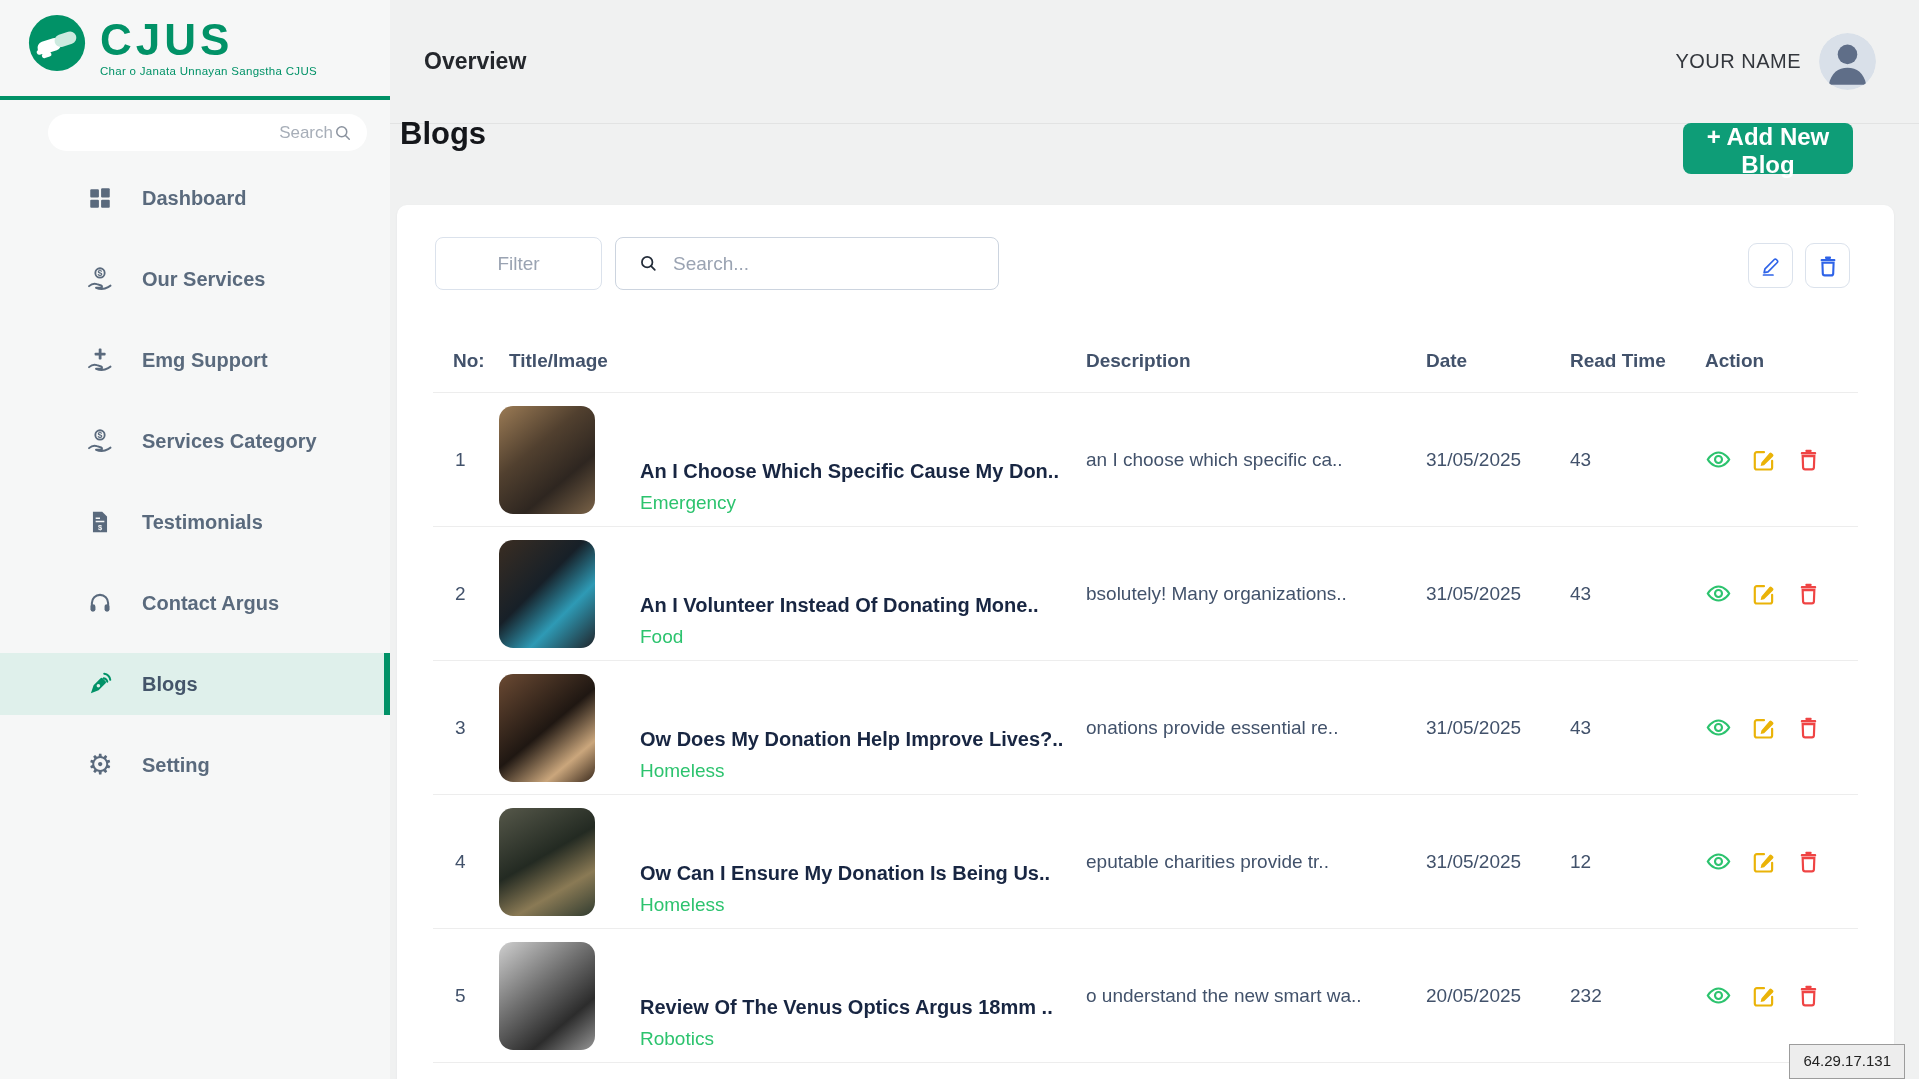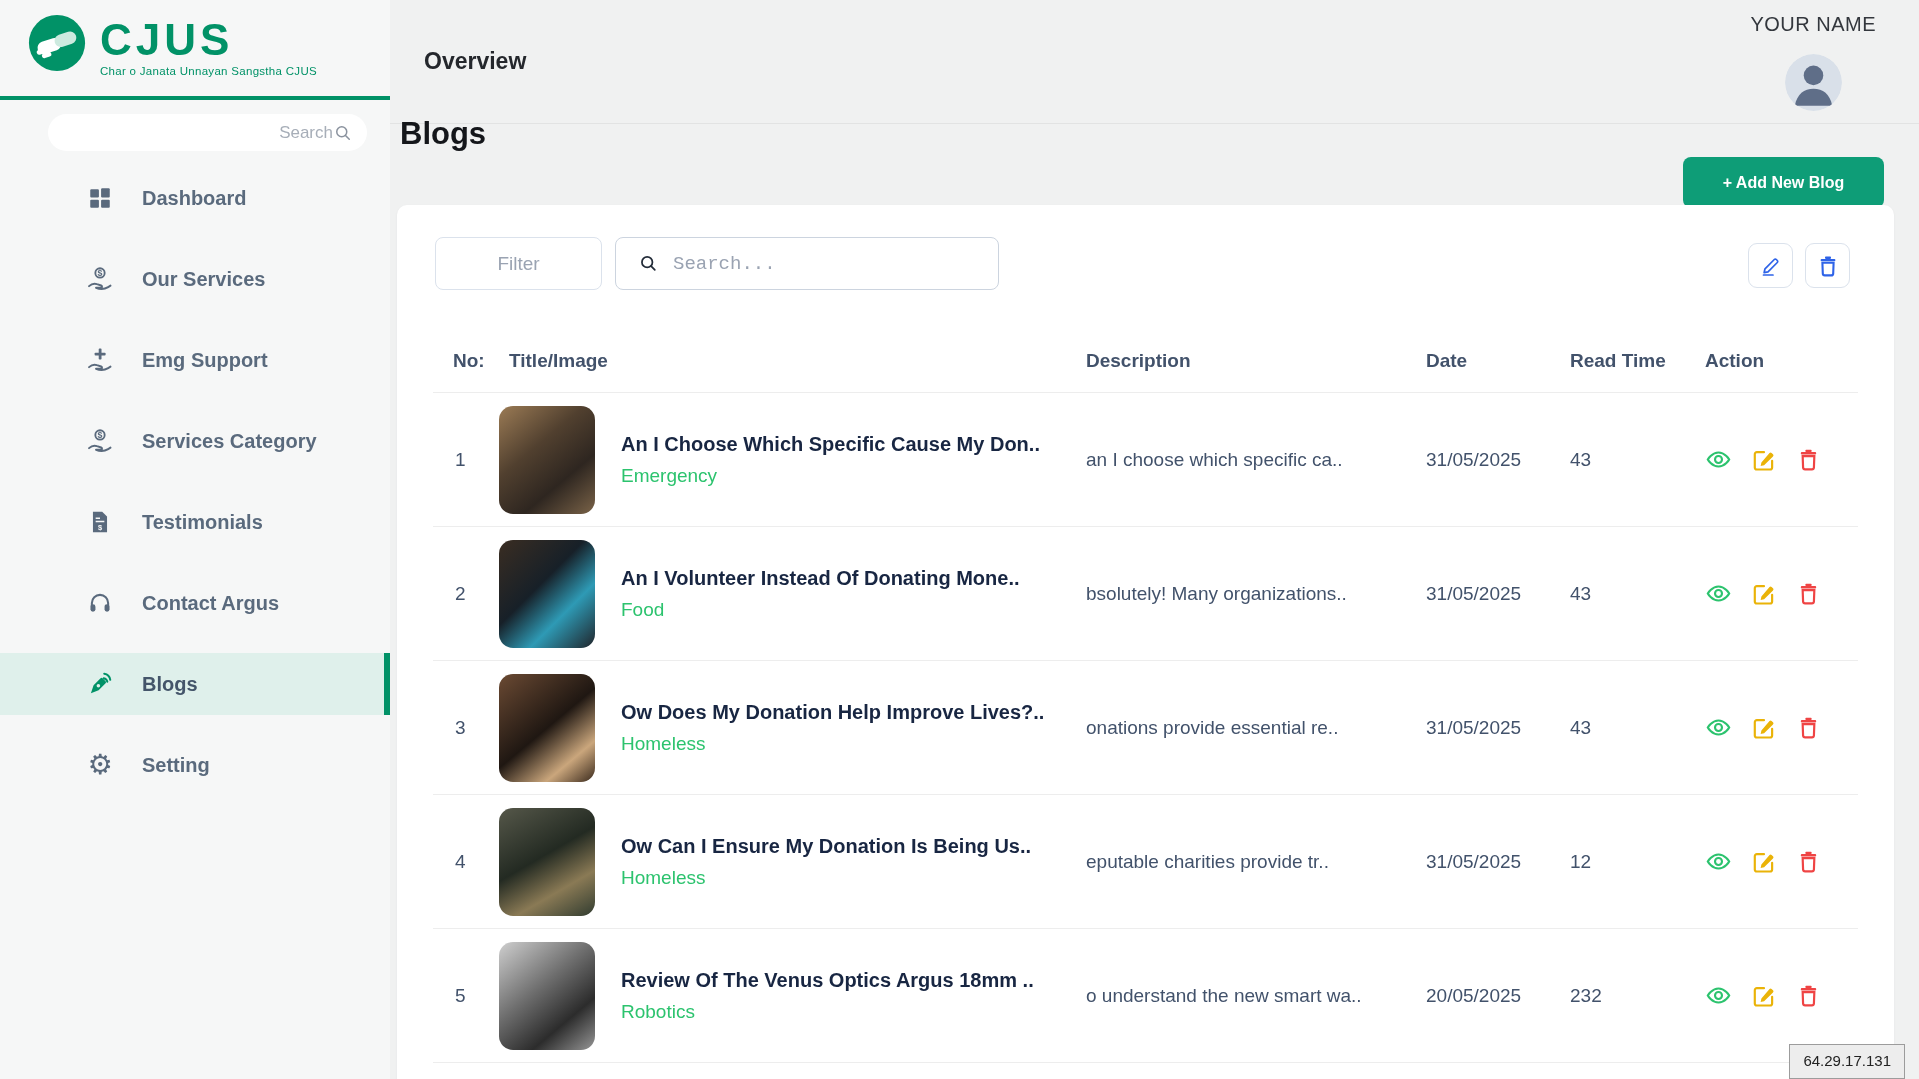--- a/index.html
+++ b/index.html
@@ -28,48 +28,48 @@
   .nav-label { font-size:20px; font-weight:700; color:#5a6a7d; }
   .nav-item.active { background:#dff0eb; }
   .nav-item.active::after { content:""; position:absolute; right:0; top:0; width:6px; height:100%; background:#019267; }
   .nav-item.active .nav-icon { color:#019267; }
   .nav-item.active .nav-label { color:#44556a; }
   .gear-glyph { font-size:28px; line-height:28px; color:#5a6a7d; }
 
   
   .topbar { position:absolute; left:390px; top:0; width:1529px; height:124px; background:#f0f1f1; border-bottom:1px solid #e2e3e3; display:flex; align-items:center; }
   .topbar-title { margin-left:34px; font-size:23px; font-weight:700; color:#24272c; }
-  .topbar-user { margin-left:auto; margin-right:43px; display:flex; align-items:center; gap:18px;flex-direction:column; }
+  .topbar-user { margin-left:auto; margin-right:43px; display:flex; align-items:center; gap:18px; }
   .user-name { font-size:20px; color:#33373d; letter-spacing:.5px; }
   .avatar { width:57px; height:57px; border-radius:50%; overflow:hidden; cursor:pointer; }
 
   
   .main { position:absolute; left:390px; top:100px; width:1529px; height:979px; }
   .page-title { position:absolute; left:10px; top:16px; font-size:31px; font-weight:800; color:#14161a; }
-  .add-btn { position:absolute; left:1293px; top:23px; width:201px; height:51px; background:#0e9d77; border:none; border-radius:8px; color:#ffffff; font-size:16px; font-weight:600; font-family:inherit; cursor:pointer;margin-top:34px; }
+  .add-btn { position:absolute; left:1293px; top:23px; width:170px; height:51px; background:#0e9d77; border:none; border-radius:8px; color:#ffffff; font-size:24px; font-weight:600; font-family:inherit; cursor:pointer; }
 
   .card { position:absolute; left:7px; top:105px; width:1497px; height:1050px; background:#ffffff; border-radius:10px; box-shadow:0 1px 3px rgba(20,30,50,.05); }
   .filter-btn { position:absolute; left:38px; top:32px; width:167px; height:53px; background:#ffffff; border:1px solid #dbe2ec; border-radius:8px; font-size:19px; color:#9aa3b2; font-family:inherit; cursor:pointer; }
   .search-box { position:absolute; left:218px; top:32px; width:384px; height:53px; border:1px solid #ccd4df; border-radius:8px; display:flex; align-items:center; padding:0 16px 0 22px; gap:14px; background:#fff; }
-  .search-box input { flex:1; border:none; outline:none; font-size:19px; color:#a16207; background:transparent; font-family:Liberation Mono, monospace; }
+  .search-box input { flex:1; border:none; outline:none; font-size:19px; color:#a16207; background:transparent; font-family:Liberation Sans, sans-serif; }
   .search-box input::placeholder { color:#9aa3b2; }
   .search-box .mag { color:#222b38; }
   .icon-btn { position:absolute; top:38px; width:45px; height:45px; background:#fff; border:1px solid #dbe2ec; border-radius:9px; color:#2e63e8; display:flex; align-items:center; justify-content:center; cursor:pointer; }
   .icon-btn.edit { left:1351px; }
   .icon-btn.del  { left:1408px; }
 
   
   .table { position:absolute; left:36px; top:125px; width:1425px; }
   .trow, .thead { display:grid; grid-template-columns:66px 587px 340px 144px 135px 153px; align-items:center; }
   .thead { height:62px; font-size:19px; font-weight:700; color:#42526b; }
   .th-no { padding-left:20px; }
   .th-title { padding-left:10px; }
   .trow { height:134px; border-top:1px solid #ededed; font-size:19px; color:#42526b; }
   .cell-no { padding-left:22px; }
-  .cell-title { display:flex; align-items:center; gap:26px; }
+  .cell-title { display:flex; align-items:flex-end; gap:45px; }
   .thumb { width:96px; height:108px; border-radius:14px; flex:0 0 auto; }
   .t1 { background:linear-gradient(140deg,#9b7b55 0%,#51402f 38%,#2e2620 68%,#7a6348 100%); }
   .t2 { background:linear-gradient(135deg,#3a2d22 0%,#172028 42%,#2e9ab5 68%,#20242a 100%); }
   .t3 { background:linear-gradient(140deg,#6b4a33 0%,#1f1712 50%,#caa67c 78%,#3a2a1d 100%); }
   .t4 { background:linear-gradient(150deg,#56584a 0%,#232a22 45%,#8a7a55 72%,#313c30 100%); }
   .t5 { background:linear-gradient(140deg,#cfcfcf 0%,#6e6e6e 42%,#2c2c2c 72%,#969696 100%); }
   .title-stack .blog-title { font-size:20px; font-weight:700; color:#182642; margin-bottom:9px; }
   .title-stack .blog-category { font-size:19px; color:#2cc36e; }
   .cell-actions { display:flex; align-items:center; gap:18px; }
   .act { width:27px; height:27px; cursor:pointer; display:flex; align-items:center; justify-content:center; background:none; border:none; padding:0; }

